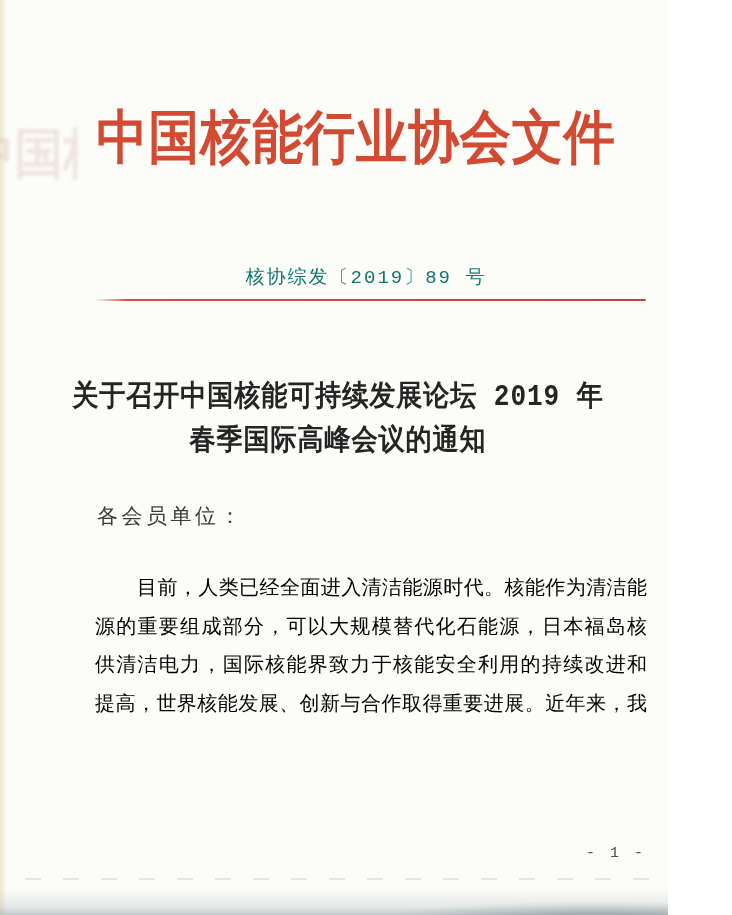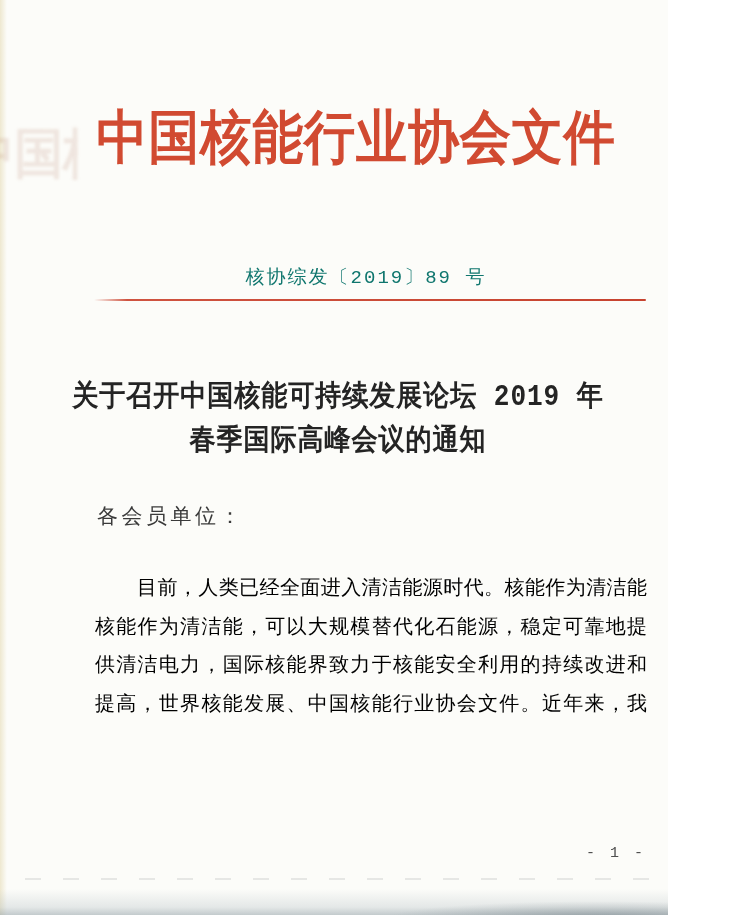--- a/index.html
+++ b/index.html
@@ -164,23 +164,23 @@
 
   <div class="doc-title">
     <div>关于召开中国核能可持续发展论坛 2019 年</div>
     <div>春季国际高峰会议的通知</div>
   </div>
 
   <div class="salutation">各会员单位：</div>
 
   <div class="body-text">
     <div class="line indent">目前，人类已经全面进入清洁能源时代。核能作为清洁能</div>
-    <div class="line">核能作为清洁能，可以大规模替代化石能源，稳定可靠地提</div>
+    <div class="line">源的重要组成部分，可以大规模替代化石能源，日本福岛核</div>
     <div class="line">供清洁电力，国际核能界致力于核能安全利用的持续改进和</div>
-    <div class="line">提高，世界核能发展、中国核能行业协会文件。近年来，我</div>
+    <div class="line">提高，世界核能发展、创新与合作取得重要进展。近年来，我</div>
   </div>
 
   <div class="page-number">- 1 -</div>
 
   <div class="artifact-line"></div>
   <div class="bottom-shade"></div>
   <div class="corner-shadow"></div>
 
 </div>
 

